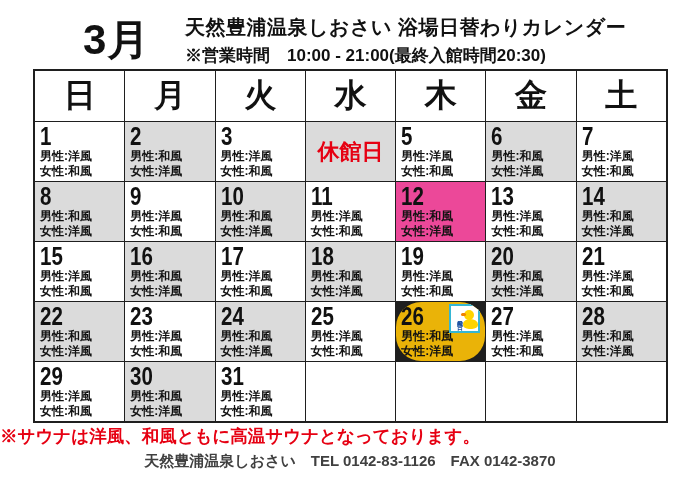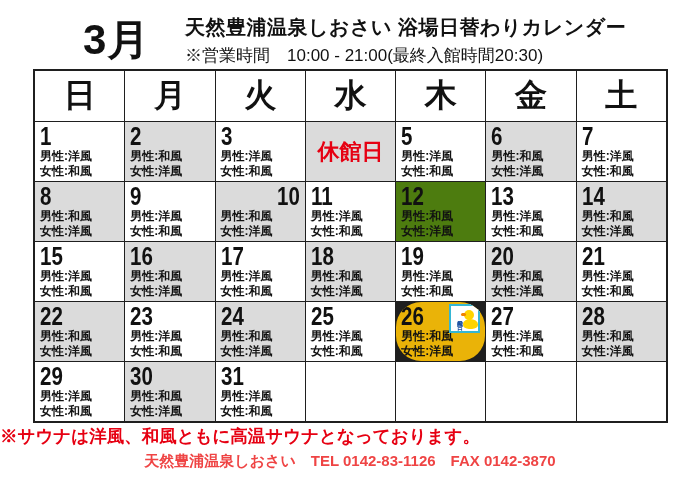--- a/index.html
+++ b/index.html
@@ -8,21 +8,21 @@
 
   .page { position:absolute; left:0; top:0; width:700px; height:493px; background:#fff; }
 
   
   .month-label {
     position:absolute; left:83px; top:12px;
     font-size:42px; font-weight:bold; letter-spacing:1px;
   }
   .titles { position:absolute; left:185px; top:14px; width:512px; }
   .page-title { font-size:20px; font-weight:bold; letter-spacing:0.5px; white-space:nowrap; }
-  .hours-note { font-size:17px; font-weight:normal; margin-top:3px; white-space:nowrap; }
+  .hours-note { font-size:17px; font-weight:bold; margin-top:3px; white-space:nowrap; }
 
   
   .calendar {
     position:absolute; left:33px; top:69px; width:635px;
     display:grid; grid-template-columns:repeat(7,1fr);
     grid-template-rows:50px repeat(5,59px);
     gap:1px; background:#1f1f1f; border:2px solid #1f1f1f;
   }
   .dow {
     background:#fff; display:flex; align-items:center; justify-content:center;
@@ -57,21 +57,21 @@
   .duck-head { position:absolute; top:2px; left:1px; width:10px; height:10px; border-radius:50%; }
   .duck-beak { position:absolute; top:5px; left:-2px; width:5px; height:3px; border-radius:2px; }
 
   
   .sauna-note {
     position:absolute; top:424px; left:0; width:700px; text-align:left;
     font-size:17.5px; font-weight:bold; white-space:nowrap;
   }
   .contact-info {
     position:absolute; top:452px; left:0; width:700px; text-align:center;
-    font-size:15px; font-weight:bold; color:#ef4444; white-space:nowrap;
+    font-size:15px; font-weight:bold; color:#404040; white-space:nowrap;
   }
 </style>
 </head>
 <body>
 
 <div class="page">
 
   <div class="month-label">3月</div>
 
   <div class="titles">
@@ -115,29 +115,29 @@
           <div class="label-line">女性:和風</div>
         </div></div>
       <div class="cell shaded" style="background: rgb(219, 219, 219);"><span class="day-num">8</span><div class="labels">
           <div class="label-line">男性:和風</div>
           <div class="label-line">女性:洋風</div>
         </div></div>
       <div class="cell"><span class="day-num">9</span><div class="labels">
           <div class="label-line">男性:洋風</div>
           <div class="label-line">女性:和風</div>
         </div></div>
-      <div class="cell shaded" style="background: rgb(219, 219, 219); text-align: right;"><span class="day-num">10</span><div class="labels">
+      <div class="cell shaded" style="background: rgb(219, 219, 219);"><span class="day-num">10</span><div class="labels">
           <div class="label-line">男性:和風</div>
           <div class="label-line">女性:洋風</div>
         </div></div>
       <div class="cell"><span class="day-num">11</span><div class="labels">
           <div class="label-line">男性:洋風</div>
           <div class="label-line">女性:和風</div>
         </div></div>
-      <div class="cell shaded" style="background: #4d7c0f;"><span class="day-num">12</span><div class="labels">
+      <div class="cell shaded" style="background: #ec4899;"><span class="day-num">12</span><div class="labels">
           <div class="label-line">男性:和風</div>
           <div class="label-line">女性:洋風</div>
         </div></div>
       <div class="cell"><span class="day-num">13</span><div class="labels">
           <div class="label-line">男性:洋風</div>
           <div class="label-line">女性:和風</div>
         </div></div>
       <div class="cell shaded" style="background: rgb(219, 219, 219);"><span class="day-num">14</span><div class="labels">
           <div class="label-line">男性:和風</div>
           <div class="label-line">女性:洋風</div>

